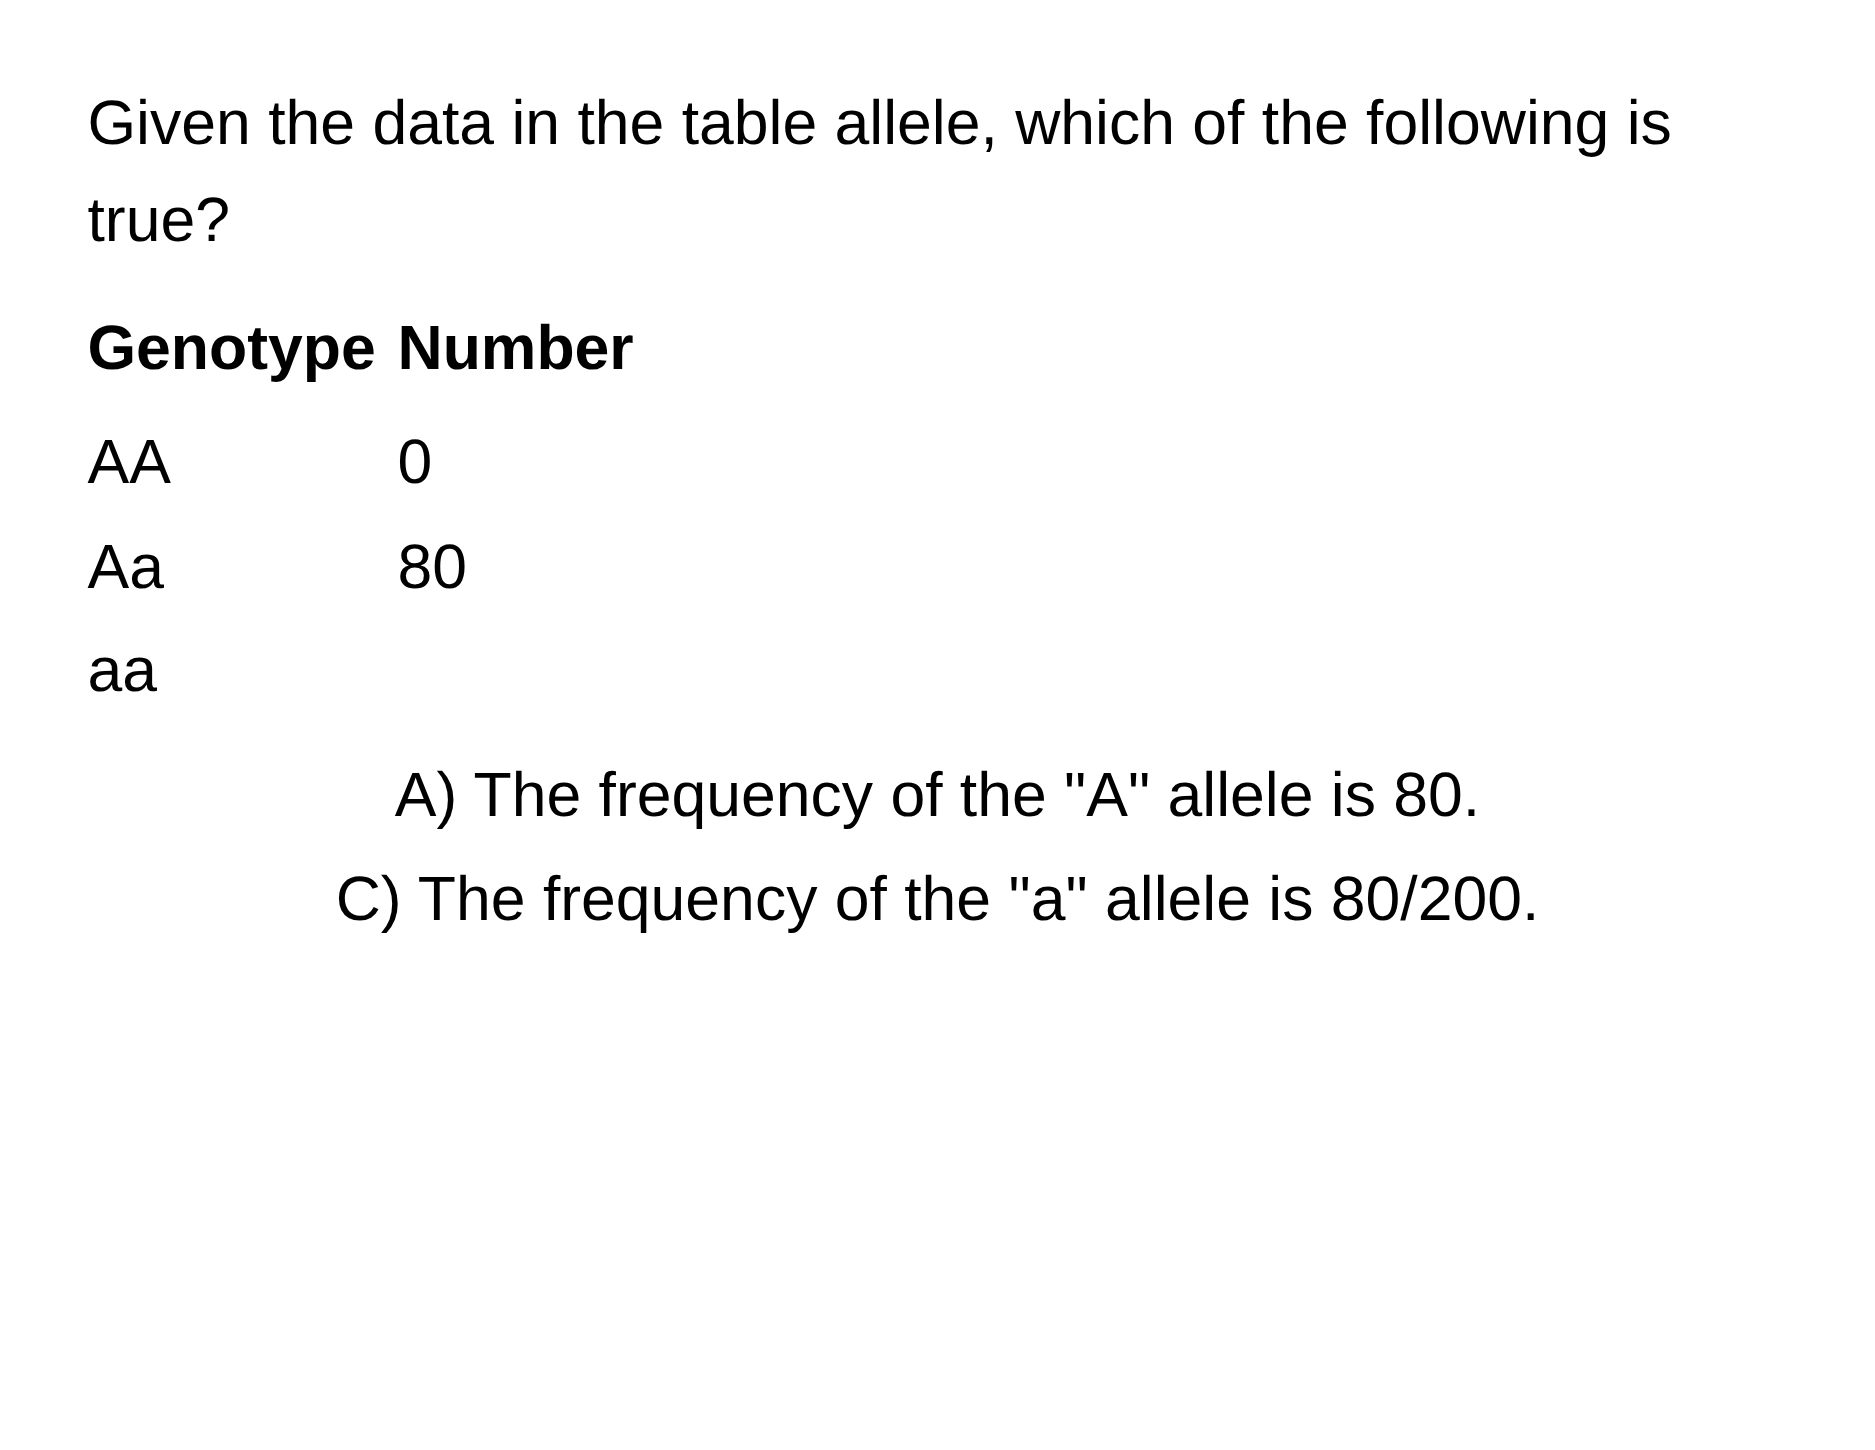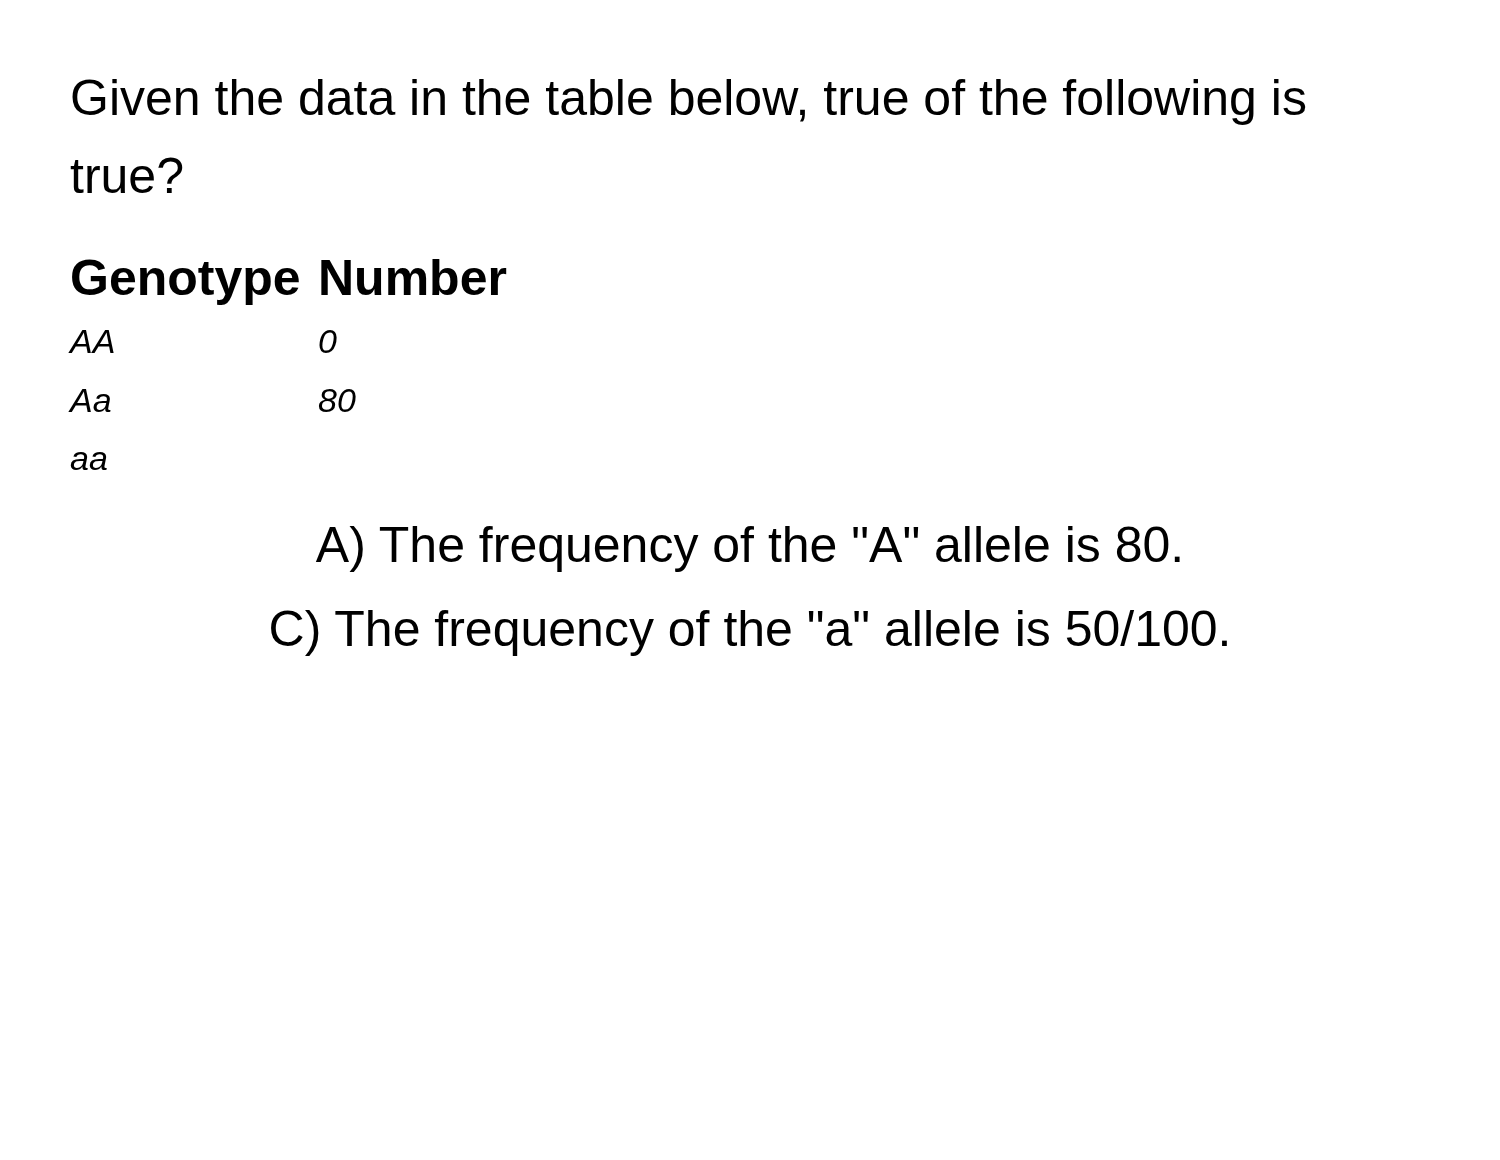--- a/index.html
+++ b/index.html
@@ -18,52 +18,51 @@
   .question-text {
     font-size: 50px;
     line-height: 1.55;
     font-weight: 400;
     margin-bottom: 28px;
   }
   .table-header-row {
     display: flex;
     font-size: 50px;
     font-weight: 700;
-    margin-bottom: 2px;
+    margin-bottom: 18px;
     line-height: 1.4;
   }
   .col-genotype {
     width: 248px;
   }
   .col-number {
     flex: 1;
   }
   .data-row {
     display: flex;
-    font-size: 34px;
+    font-size: 50px;
     font-weight: 400;
     line-height: 1.55;
     margin-bottom: 6px;
-    font-style: italic;
   }
   .options {
     margin-top: 22px;
     text-align: center;
   }
   .option-line {
     font-size: 50px;
     font-weight: 400;
     line-height: 1.55;
     margin-bottom: 6px;
   }
 </style>
 </head>
 <body>
 
-<div class="question-text">Given the data in the table below, true of the following is true?</div>
+<div class="question-text">Given the data in the table allele, which of the following is true?</div>
 
 <div class="table-header-row">
   <div class="col-genotype">Genotype</div>
   <div class="col-number">Number</div>
 </div>
 
 <div class="data-row">
   <div class="col-genotype">AA</div>
   <div class="col-number">0</div>
 </div>
@@ -72,14 +71,14 @@
   <div class="col-genotype">Aa</div>
   <div class="col-number">80</div>
 </div>
 
 <div class="data-row">
   <div class="col-genotype">aa</div>
 </div>
 
 <div class="options">
   <div class="option-line">A) The frequency of the "A" allele is 80.</div>
-  <div class="option-line">C) The frequency of the "a" allele is 50/100.</div>
+  <div class="option-line">C) The frequency of the "a" allele is 80/200.</div>
 </div>
 
 </body></html>

